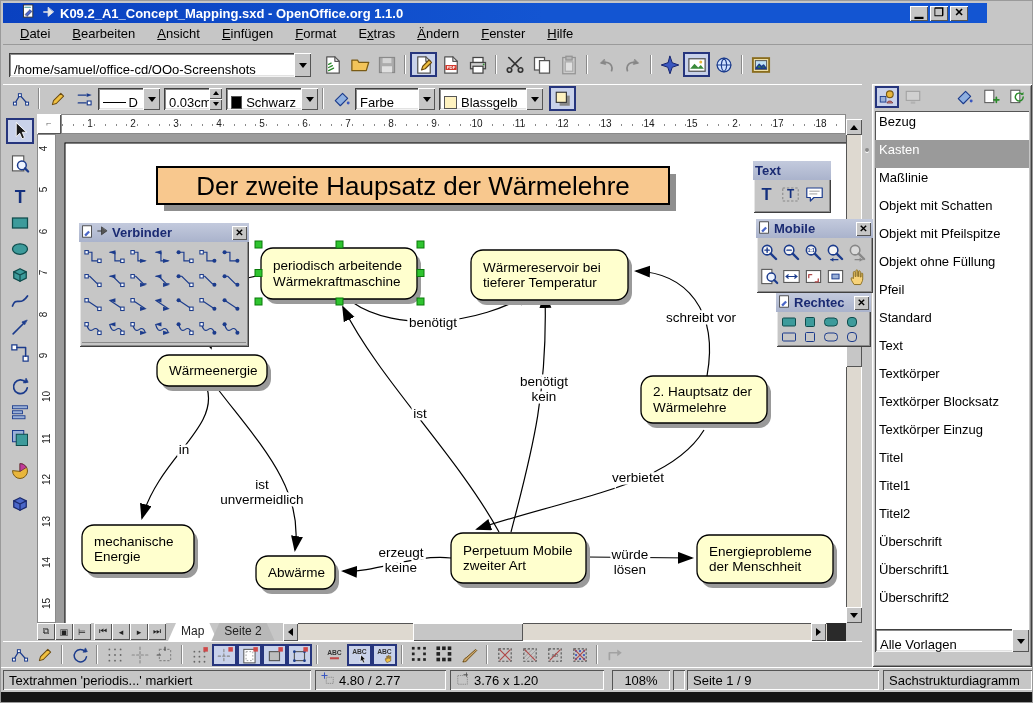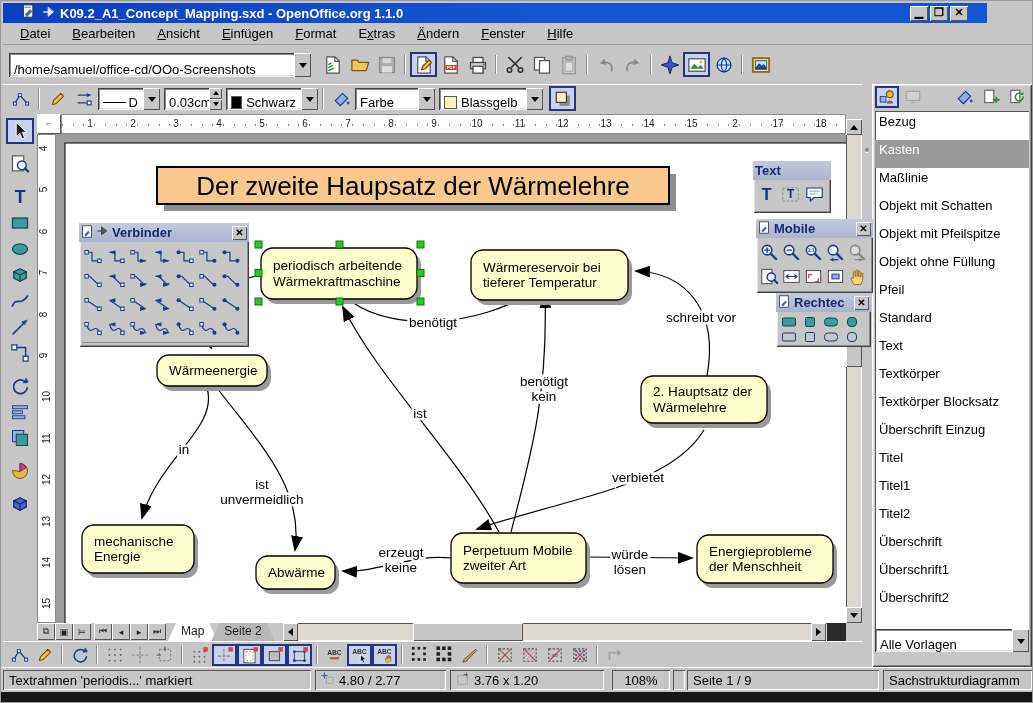--- a/index.html
+++ b/index.html
@@ -945,21 +945,21 @@
         <div class="sitem sel">Kasten</div>
         <div class="sitem ">Maßlinie</div>
         <div class="sitem ">Objekt mit Schatten</div>
         <div class="sitem ">Objekt mit Pfeilspitze</div>
         <div class="sitem ">Objekt ohne Füllung</div>
         <div class="sitem ">Pfeil</div>
         <div class="sitem ">Standard</div>
         <div class="sitem ">Text</div>
         <div class="sitem ">Textkörper</div>
         <div class="sitem ">Textkörper Blocksatz</div>
-        <div class="sitem ">Überschrift Einzug</div>
+        <div class="sitem ">Textkörper Einzug</div>
         <div class="sitem ">Titel</div>
         <div class="sitem ">Titel1</div>
         <div class="sitem ">Titel2</div>
         <div class="sitem ">Überschrift</div>
         <div class="sitem ">Überschrift1</div>
         <div class="sitem ">Überschrift2</div>
       </div>
     <div class="sfilter combo sunken2">
       <span class="ctext">Alle Vorlagen</span>
       <span class="cbtn raised">

